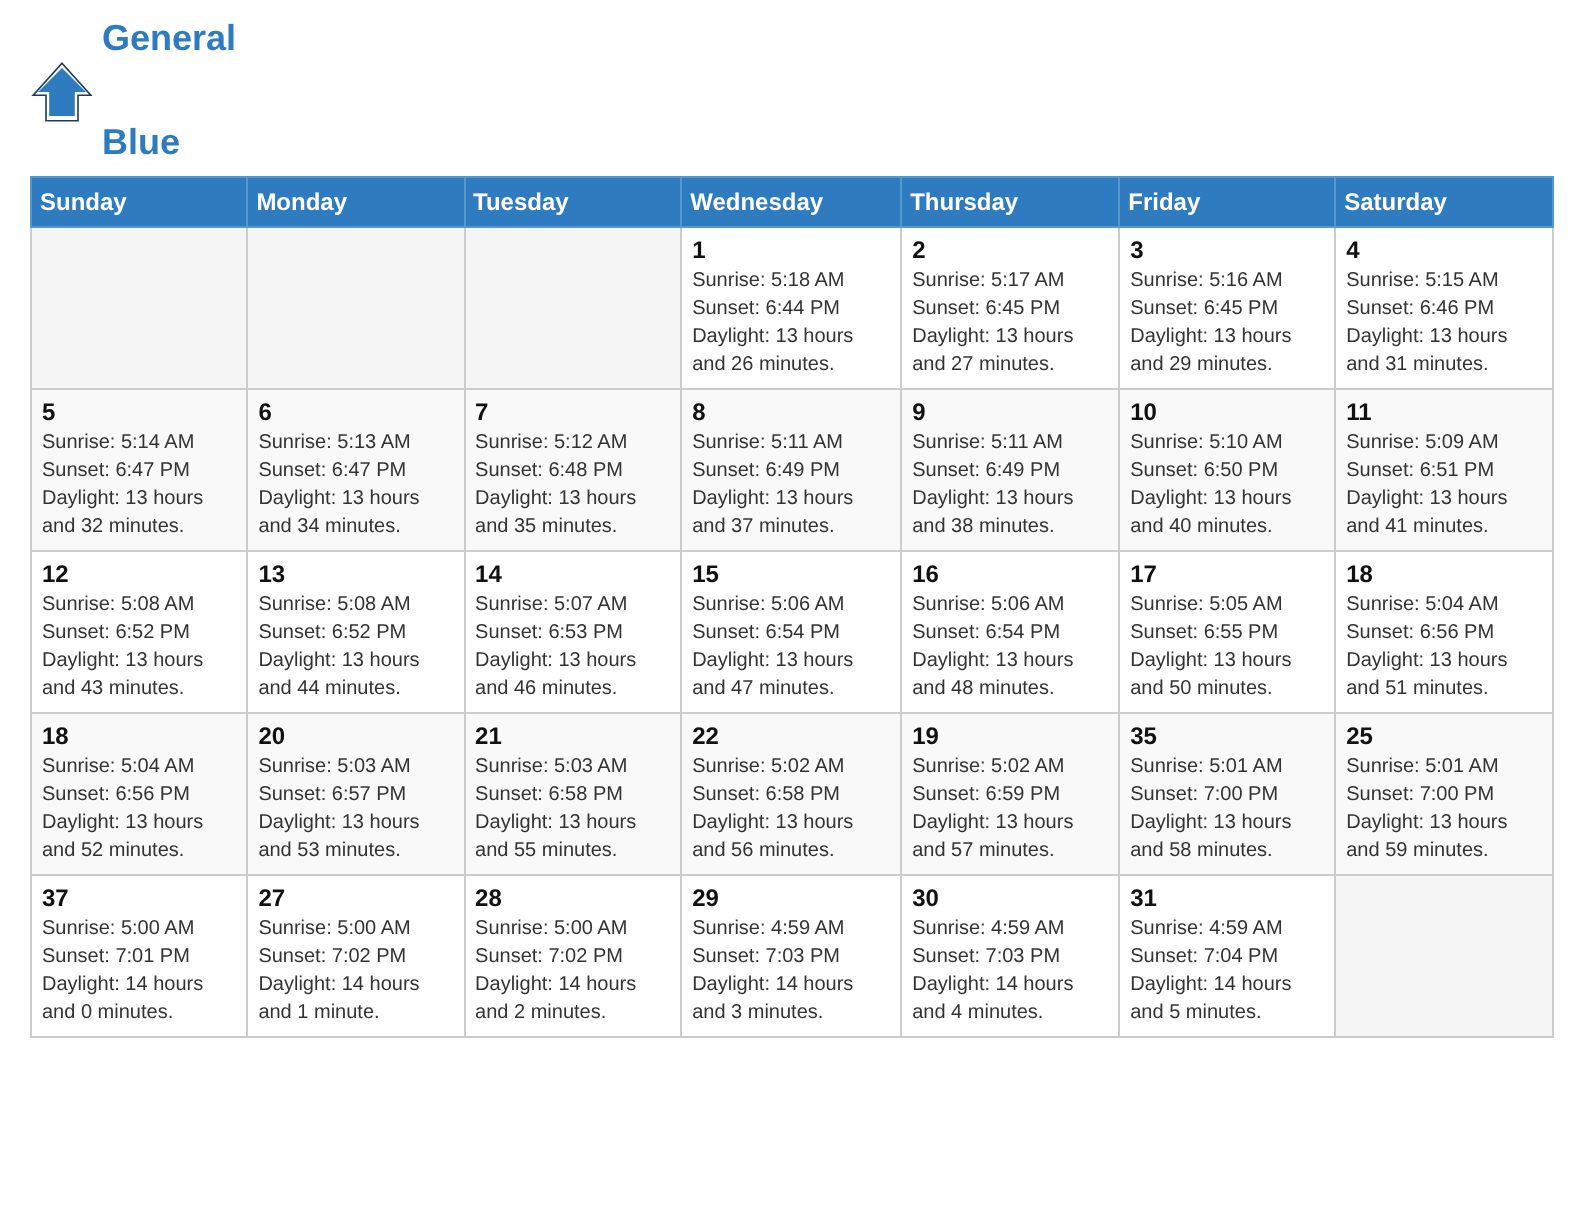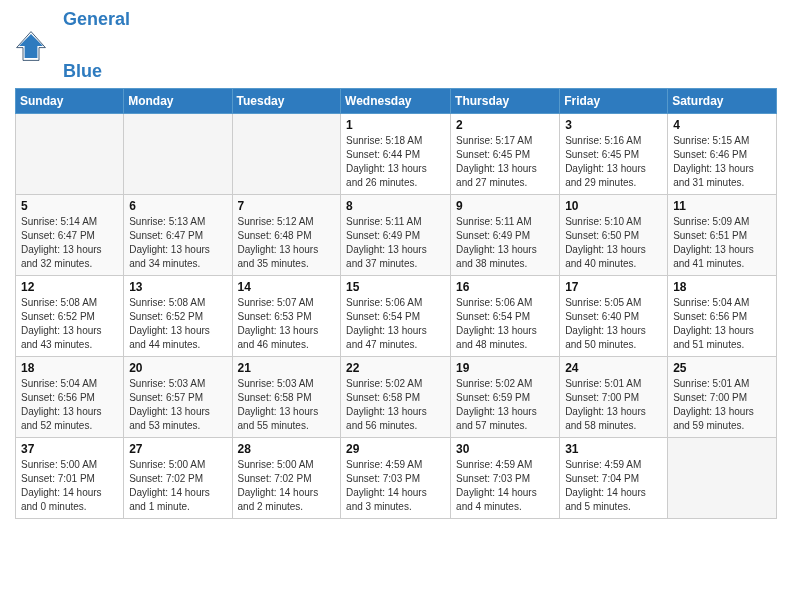--- a/index.html
+++ b/index.html
@@ -12,21 +12,21 @@
     }
     .header {
       display: flex;
       justify-content: space-between;
       align-items: flex-start;
       margin-bottom: 6px;
     }
     .logo {
       display: flex;
       align-items: center;
-      gap: 16px;
+      gap: 4px;
     }
     .logo-text {
       font-size: 18px;
       font-weight: bold;
       color: #1a3a5c;
       line-height: 1.1;
     }
     .logo-text span {
       color: #2e7bbf;
     }
@@ -236,21 +236,21 @@
         <td>
           <span class="day-number">16</span>
           <div class="day-info">Sunrise: 5:06 AM
 Sunset: 6:54 PM
 Daylight: 13 hours
 and 48 minutes.</div>
         </td>
         <td>
           <span class="day-number">17</span>
           <div class="day-info">Sunrise: 5:05 AM
-Sunset: 6:40 PM
+Sunset: 6:55 PM
 Daylight: 13 hours
 and 50 minutes.</div>
         </td>
         <td>
           <span class="day-number">18</span>
           <div class="day-info">Sunrise: 5:04 AM
 Sunset: 6:56 PM
 Daylight: 13 hours
 and 51 minutes.</div>
         </td>
@@ -285,21 +285,21 @@
 and 56 minutes.</div>
         </td>
         <td>
           <span class="day-number">19</span>
           <div class="day-info">Sunrise: 5:02 AM
 Sunset: 6:59 PM
 Daylight: 13 hours
 and 57 minutes.</div>
         </td>
         <td>
-          <span class="day-number">24</span>
+          <span class="day-number">35</span>
           <div class="day-info">Sunrise: 5:01 AM
 Sunset: 7:00 PM
 Daylight: 13 hours
 and 58 minutes.</div>
         </td>
         <td>
           <span class="day-number">25</span>
           <div class="day-info">Sunrise: 5:01 AM
 Sunset: 7:00 PM
 Daylight: 13 hours

